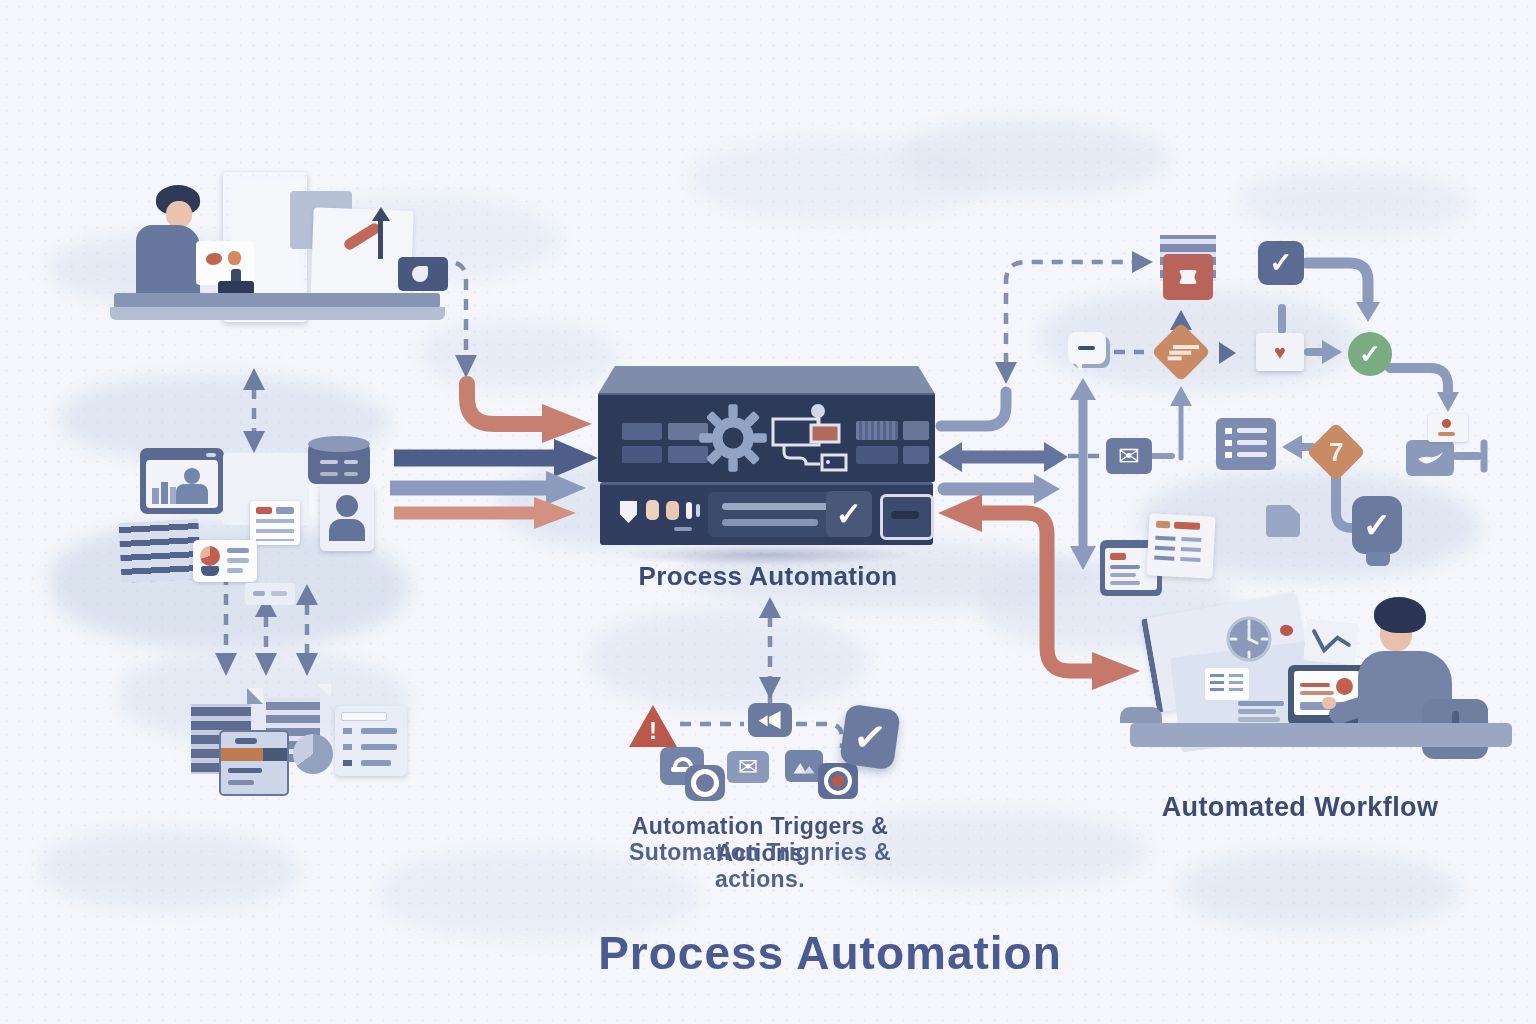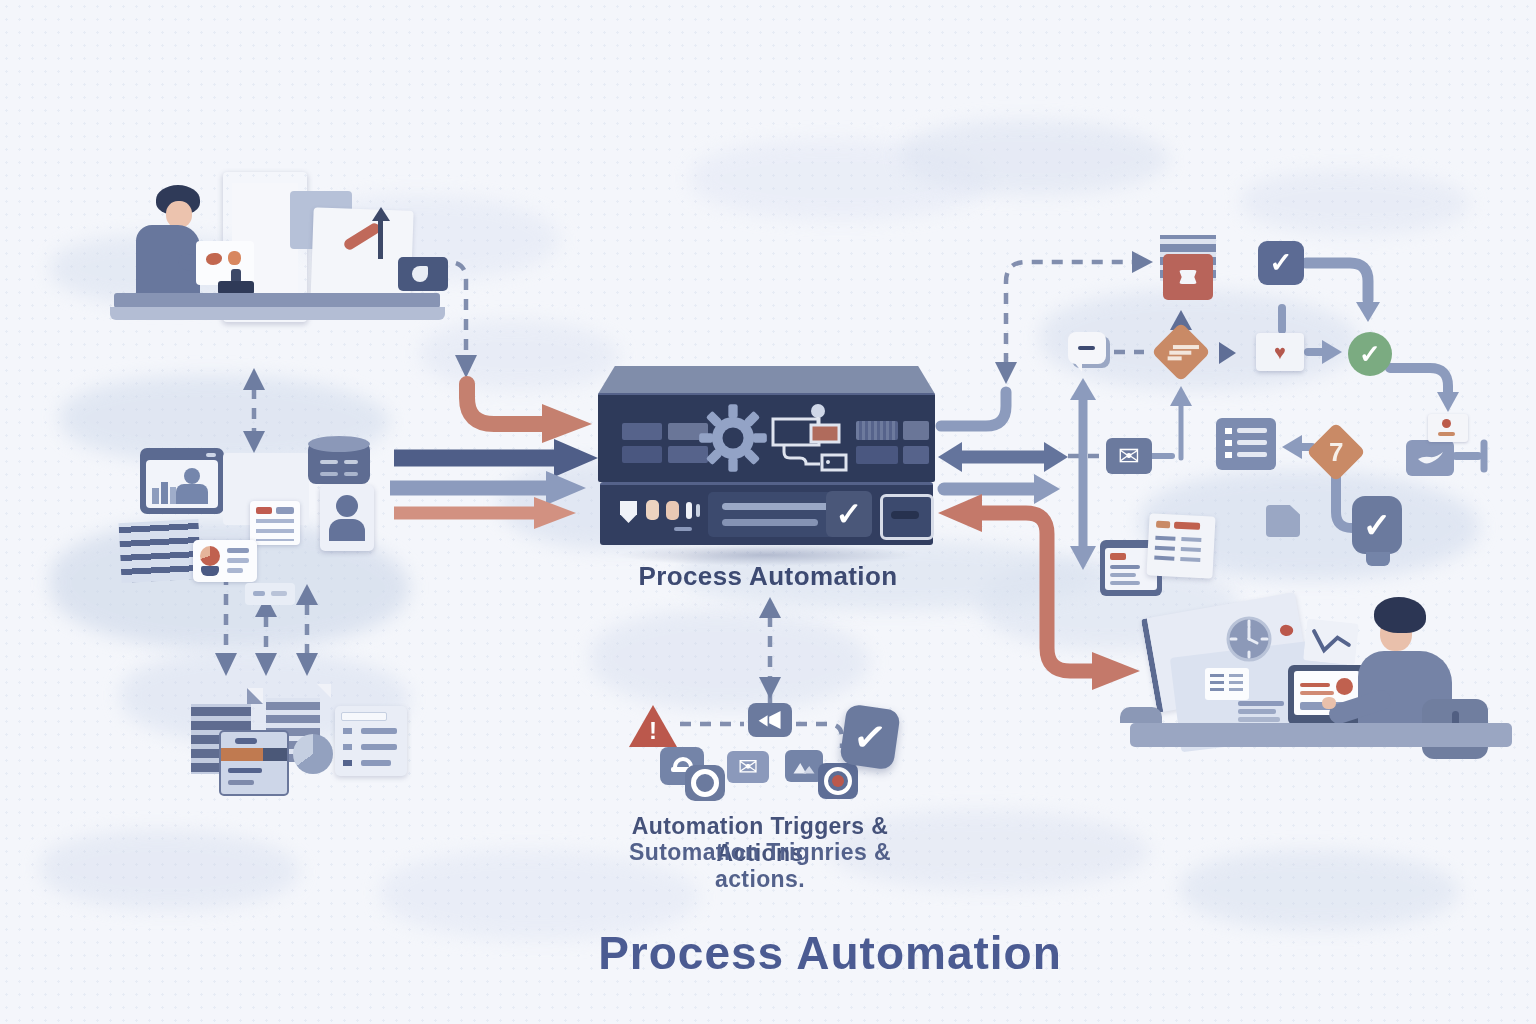--- a/index.html
+++ b/index.html
@@ -440,16 +440,17 @@
     <div class="abs" style="left:208px;top:102px;width:64px;height:20px;background:#7583a6;border-radius:10px;transform:rotate(-18deg);"></div>
     <div class="abs" style="left:202px;top:102px;width:14px;height:12px;background:#e9c0ab;border-radius:45%;"></div>
     <div class="abs" style="left:260px;top:22px;width:32px;height:34px;background:#e9c0ab;border-radius:46%;"></div>
     <div class="abs" style="left:254px;top:2px;width:52px;height:36px;background:#2c3654;border-radius:50% 55% 40% 48%;"></div>
     <div class="abs" style="left:302px;top:104px;width:66px;height:60px;background:#707e9f;border-radius:12px;">
       <div class="abs" style="left:30px;top:12px;width:7px;height:36px;background:#515f82;border-radius:4px;"></div>
     </div>
     <div class="abs" style="left:10px;top:128px;width:382px;height:24px;background:#9aa6c2;border-radius:5px;"></div>
     <div class="abs" style="left:0px;top:112px;width:42px;height:16px;background:#8b98b6;border-radius:10px 10px 0 0;"></div>
   </div>
+  <div class="label" style="left:1140px;top:792px;width:320px;font-size:27px;">Automated Workflow</div>
 
   <h1 class="label" style="left:550px;top:926px;width:560px;font-size:46px;color:#4b5b92;letter-spacing:1px;">Process Automation</h1>
 
 </div>
 
 </body></html>

